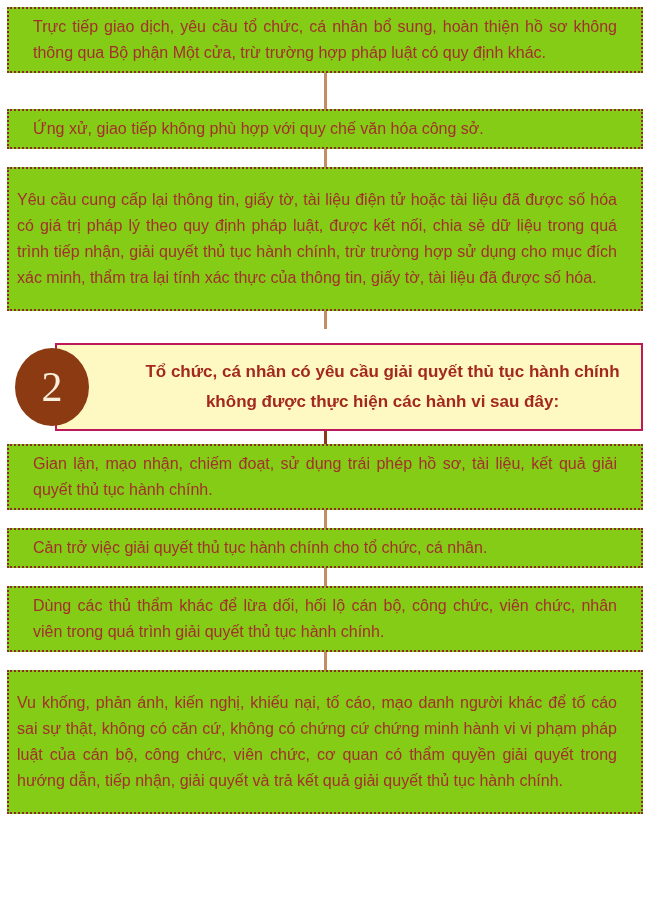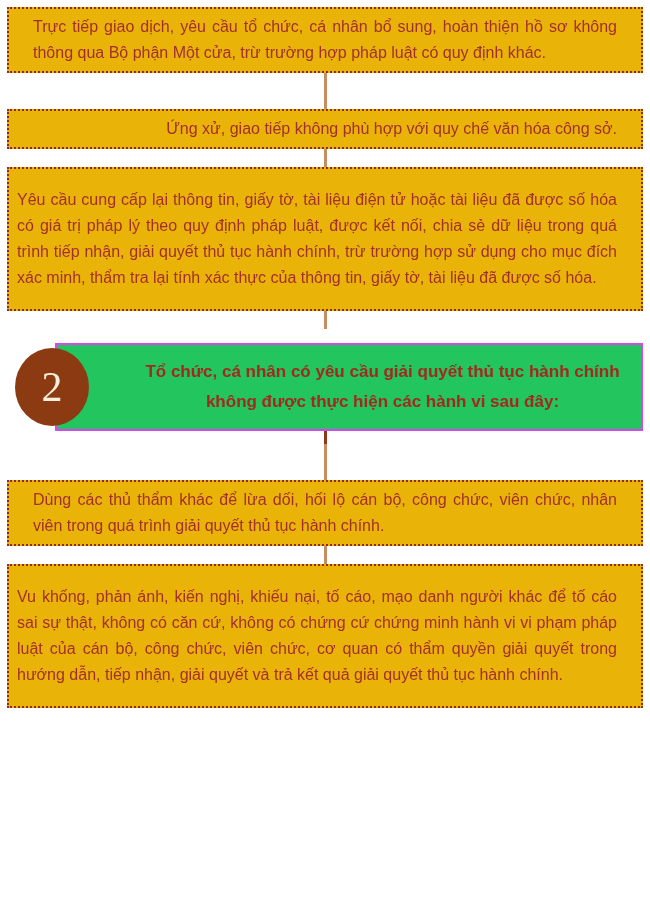--- a/index.html
+++ b/index.html
@@ -12,34 +12,34 @@
     width: 650px;
     height: 919px;
     margin: 0 auto;
     background: #ffffff;
     padding: 7px 7px 0 7px;
     box-sizing: border-box;
     overflow: hidden;
   }
   .box {
     box-sizing: border-box;
-    background: #eab308;
+    background: #84cc16;
     border: 2px dotted #8D2B26;
     padding: 5px 24px;
     display: flex;
     flex-direction: column;
     justify-content: center;
     color: #A3302C;
   }
   .box .txt {
     font-size: 16px;
     line-height: 26px;
     color: #A3302C;
   }
-  .box.single .txt { text-align: right; }
+  .box.single .txt { text-align: left; }
   .box.multi .txt  { text-align: justify; }
   .mh-1 { min-height: 40px; }
   .mh-2 { min-height: 66px; }
   .mh-5 { min-height: 144px; padding-left: 8px; }
   .connector {
     width: 3px;
     height: 18px;
     margin: 0 auto;
     background: #C48E62;
   }
@@ -49,22 +49,22 @@
   }
   .spacer { height: 14px; }
   .header-row {
     position: relative;
     min-height: 88px;
   }
   .header-box {
     box-sizing: border-box;
     margin-left: 48px;
     min-height: 88px;
-    background: #22c55e;
-    border: 2px solid #d946ef;
+    background: #fef9c3;
+    border: 2px solid #be185d;
     display: flex;
     flex-direction: column;
     justify-content: center;
     padding: 8px 13px 8px 80px;
   }
   .header-box .txt {
     font-size: 17px;
     line-height: 30px;
     font-weight: bold;
     color: #A3291F;
@@ -119,22 +119,28 @@
   <div class="header-row">
     <div class="num-circle">
       <span class="num">2</span>
     </div>
     <div class="header-box">
       <span class="txt">Tổ chức, cá nhân có yêu cầu giải quyết thủ tục hành chính không được thực hiện các hành vi sau đây:</span>
     </div>
   </div>
   <div class="connector dark"></div>
 
+  <div class="box multi mh-2">
+    <span class="txt">Gian lận, mạo nhận, chiếm đoạt, sử dụng trái phép hồ sơ, tài liệu, kết quả giải quyết thủ tục hành chính.</span>
+  </div>
   <div class="connector"></div>
 
+  <div class="box single mh-1">
+    <span class="txt">Cản trở việc giải quyết thủ tục hành chính cho tổ chức, cá nhân.</span>
+  </div>
   <div class="connector"></div>
 
   <div class="box multi mh-2">
     <span class="txt">Dùng các thủ thẩm khác để lừa dối, hối lộ cán bộ, công chức, viên chức, nhân viên trong quá trình giải quyết thủ tục hành chính.</span>
   </div>
   <div class="connector"></div>
 
   <div class="box multi mh-5">
     <span class="txt">Vu khống, phản ánh, kiến nghị, khiếu nại, tố cáo, mạo danh người khác để tố cáo sai sự thật, không có căn cứ, không có chứng cứ chứng minh hành vi vi phạm pháp luật của cán bộ, công chức, viên chức, cơ quan có thẩm quyền giải quyết trong hướng dẫn, tiếp nhận, giải quyết và trả kết quả giải quyết thủ tục hành chính.</span>
   </div>

